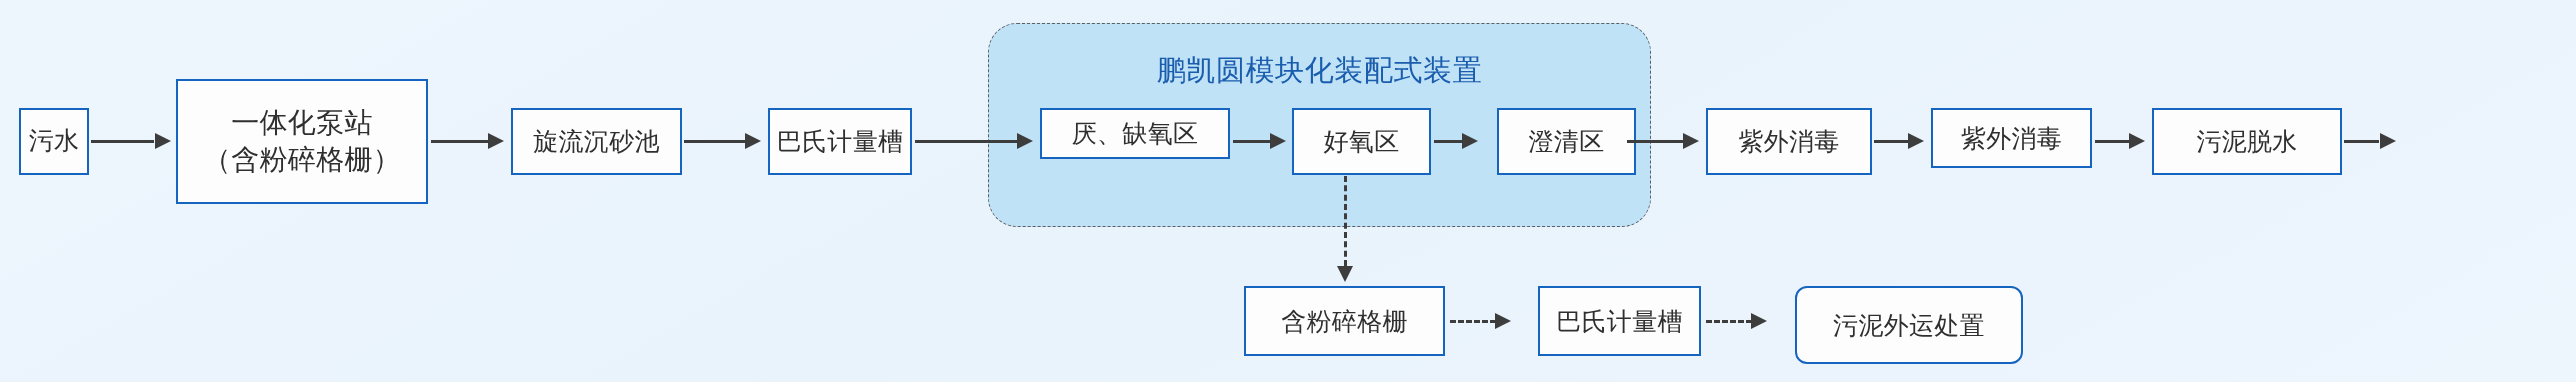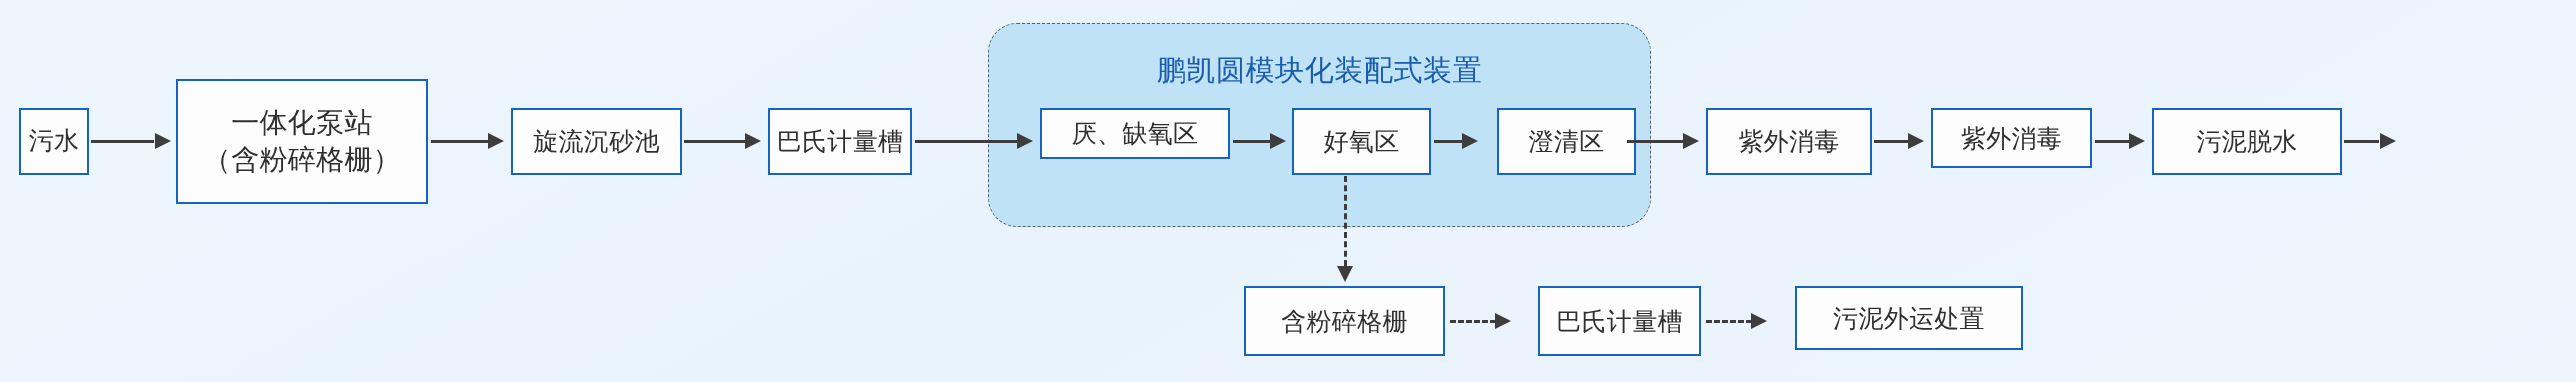--- a/index.html
+++ b/index.html
@@ -113,21 +113,21 @@
 
   <div class="node" style="left:1931px; top:108px; width:161px; height:60px; font-size:25px;">紫外消毒</div>
 
   <div class="node" style="left:2152px; top:108px; width:190px; height:67px; font-size:25px;">污泥脱水</div>
 
 
   <div class="node" style="left:1244px; top:286px; width:201px; height:70px; font-size:25px;">含粉碎格栅</div>
 
   <div class="node" style="left:1538px; top:286px; width:163px; height:70px; font-size:25px;">巴氏计量槽</div>
 
-  <div class="node" style="left:1795px; top:286px; width:228px; height:64px; font-size:25px;">污泥外运处置</div>
+  <div class="node" style="left:1795px; top:286px; width:228px; height:78px; font-size:25px;border-radius:12px;">污泥外运处置</div>
 
   <div class="arrow-h" style="left:91px; top:140px; width:63px;"></div>
   <div class="arrow-head-r" style="left:155px; top:133px;"></div>
 
   <div class="arrow-h" style="left:431px; top:140px; width:57px;"></div>
   <div class="arrow-head-r" style="left:488px; top:133px;"></div>
 
   <div class="arrow-h" style="left:684px; top:140px; width:61px;"></div>
   <div class="arrow-head-r" style="left:745px; top:133px;"></div>
 

